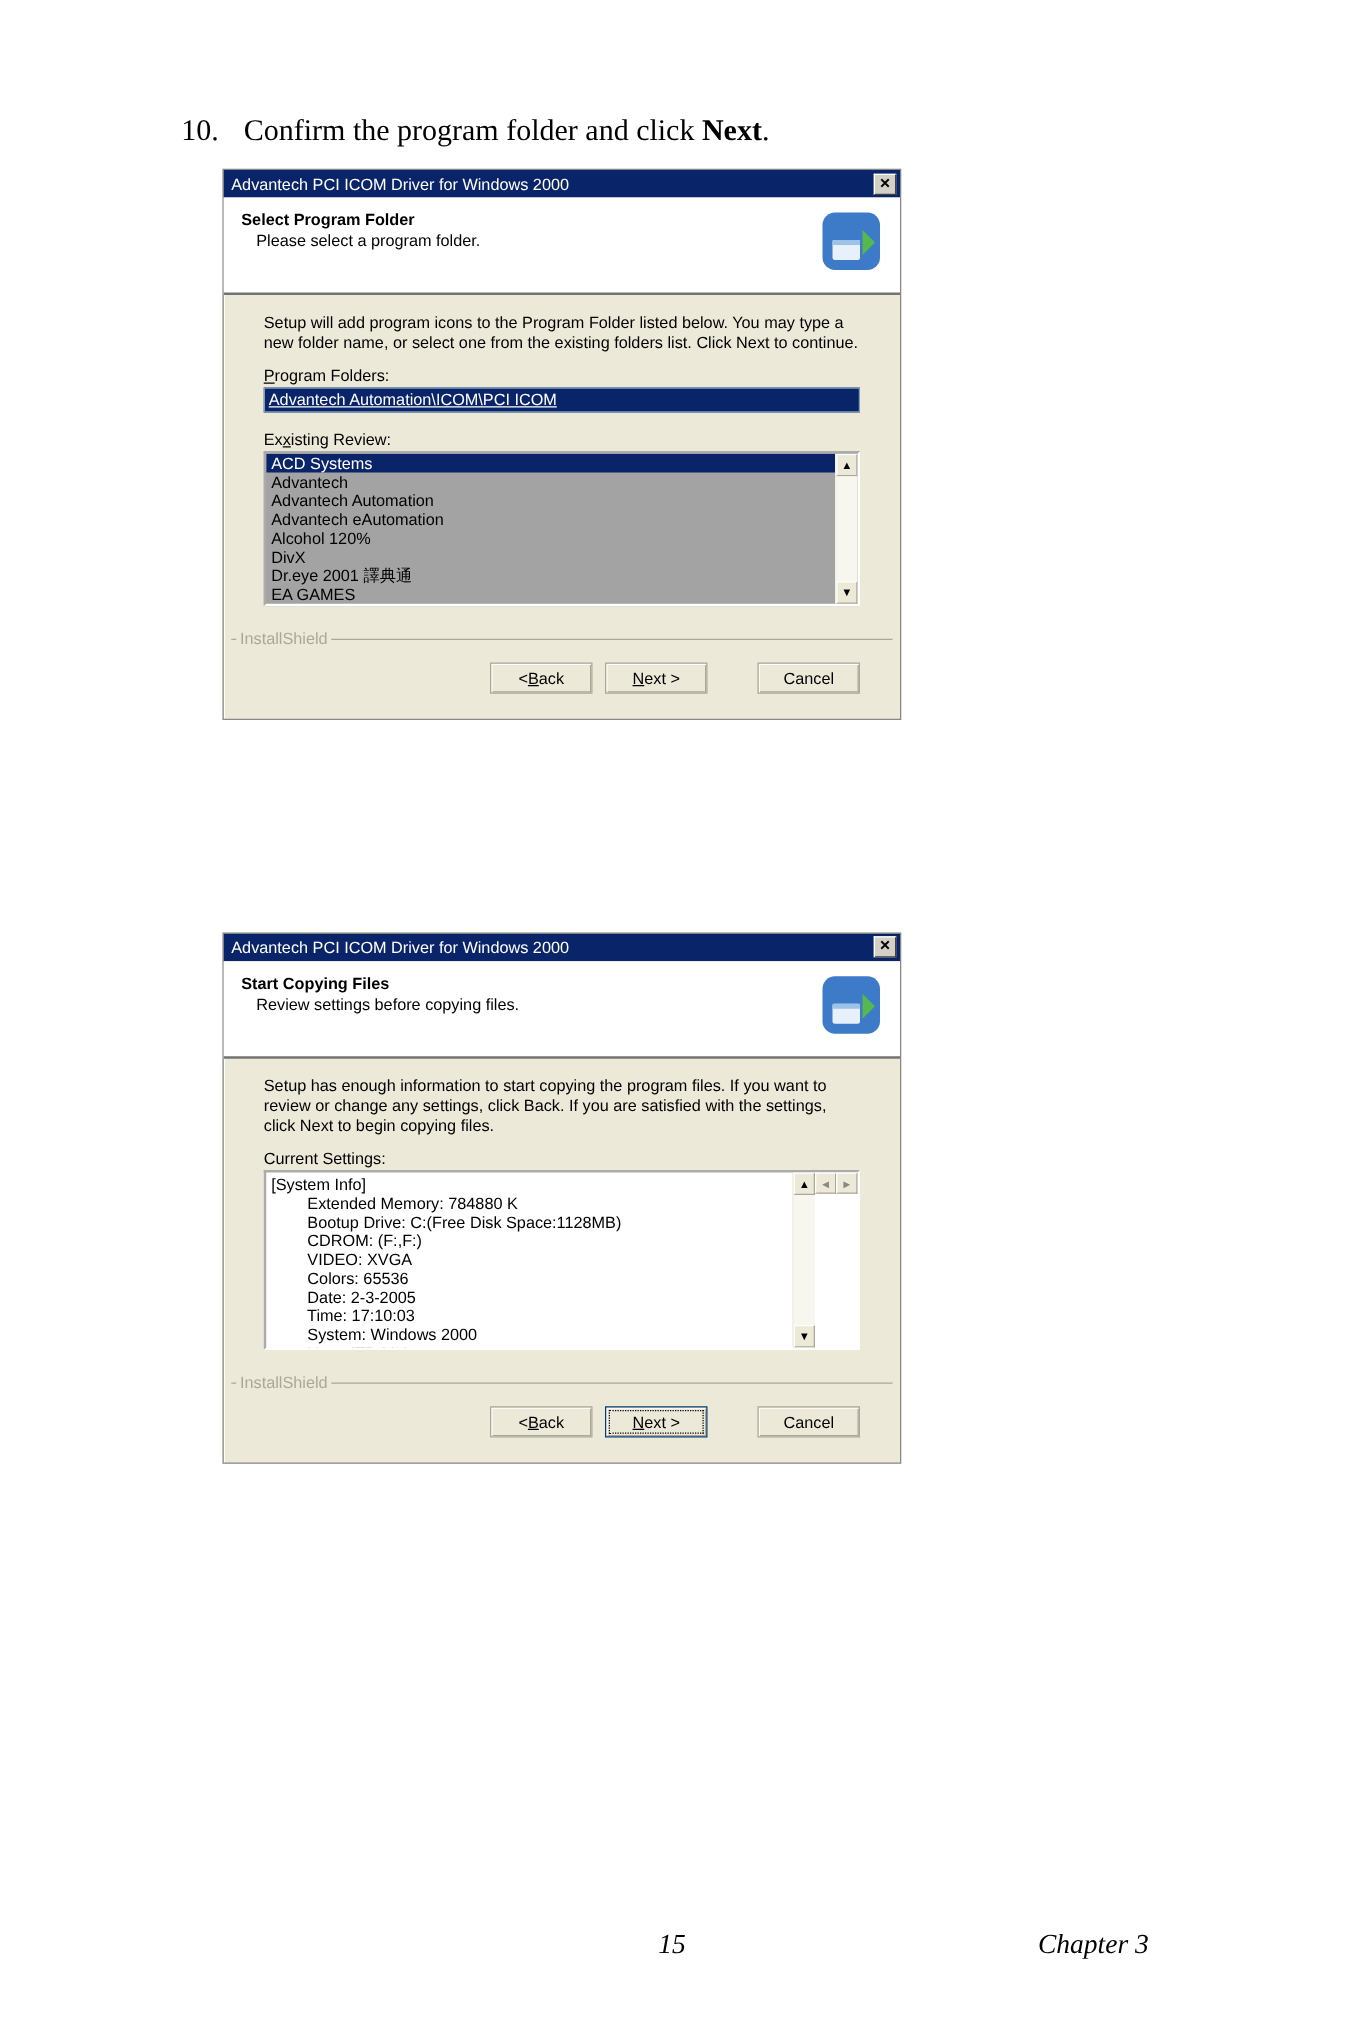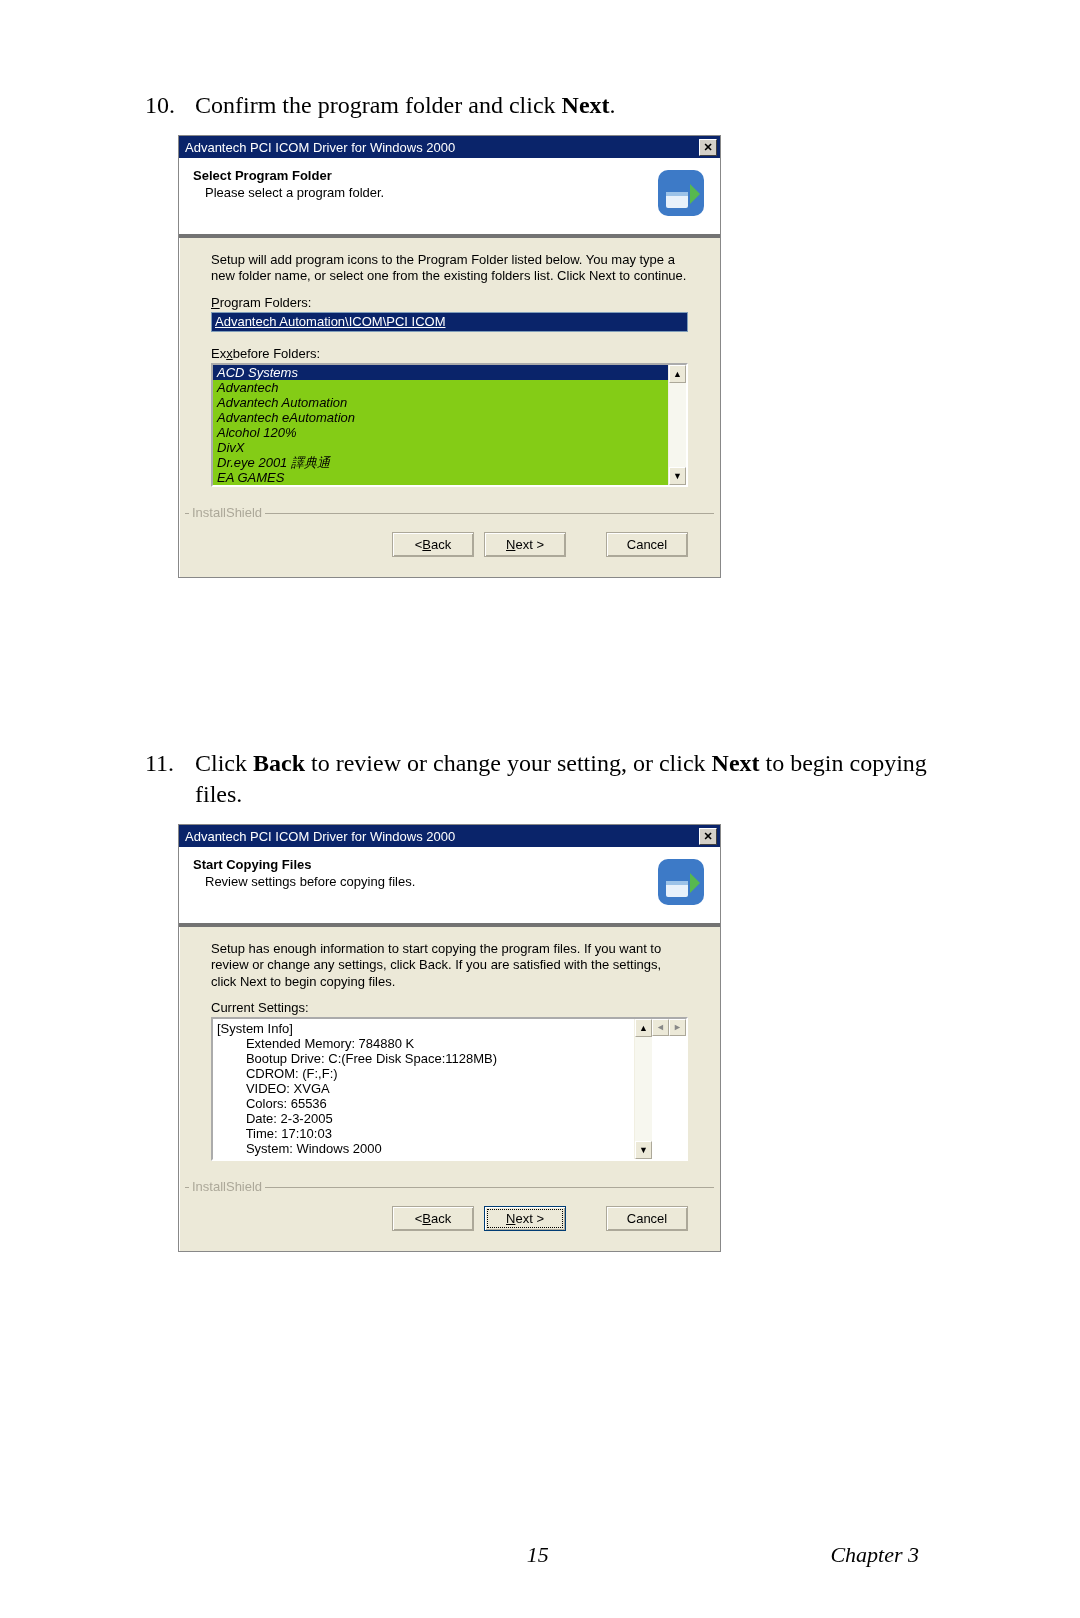--- a/index.html
+++ b/index.html
@@ -57,21 +57,21 @@
     border-bottom-color:#404040;
     color:#000;
     font-family: Arial;
     font-size: 11px;
     font-weight: bold;
     display:flex;align-items:center;justify-content:center;
     line-height:1;
   }
   .white-panel {
     background:#fff;
-    border-bottom:4px solid #737373;
+    border-bottom:2px solid #737373;
     padding: 10px 14px 8px 14px;
     display:flex;
     justify-content:space-between;
     align-items:flex-start;
     min-height: 58px;
   }
   .wp-left { flex:1; }
   .wp-title { font-weight:bold; font-size:13px; color:#000; margin-bottom:2px; }
   .wp-sub { font-size:13px; color:#000; margin-left:12px; }
   .wp-icon {
@@ -97,25 +97,24 @@
     padding:1px 3px;
     font-family: Tahoma, Arial, sans-serif;
     font-size:13px;
     margin-top:2px;
     display:flex;align-items:center;
   }
   .text-input span { text-decoration: underline; }
   .listbox {
     margin-top:2px;
     border:2px inset #fff;
-    background:#84cc16;
+    background:#a3a3a3;
     height:120px;
     display:flex;
     overflow:hidden;
-    font-style:italic;
   }
   .listbox-items { flex:1; overflow:hidden; }
   .list-item {
     padding:0 4px;
     font-size:13px;
     line-height:15px;
     white-space:nowrap;
   }
   .list-item.selected { background:#0a246a; color:#fff; }
   .vscroll {
@@ -238,21 +237,21 @@
             <path d="M34 16 L44 26 L34 36 Z" fill="#57b84f"></path>
           </svg>
       </div>
     </div>
     <div class="body-panel">
       <div class="instr">Setup will add program icons to the Program Folder listed below.  You may type a new folder name, or select one from the existing folders list.  Click Next to continue.</div>
       <div class="lbl"><span class="ul">P</span><span>rogram Folders:</span></div>
       <div class="text-input">
           <span>Advantech Automation\ICOM\PCI ICOM</span>
         </div>
-      <div class="lbl" style="margin-top:14px;"><span>Ex</span><span class="ul">x</span><span>before Folders:</span></div>
+      <div class="lbl" style="margin-top:14px;"><span>Ex</span><span class="ul">x</span><span>isting Review:</span></div>
       <div class="listbox">
         <div class="listbox-items">
           <div class="list-item selected">ACD Systems</div>
           <div class="list-item">Advantech</div>
           <div class="list-item">Advantech Automation</div>
           <div class="list-item">Advantech eAutomation</div>
           <div class="list-item">Alcohol 120%</div>
           <div class="list-item">DivX</div>
           <div class="list-item">Dr.eye 2001 譯典通</div>
           <div class="list-item">EA GAMES</div>
@@ -278,26 +277,20 @@
             <span>ext &gt;</span>
           </div>
         <div style="width:20px;"></div>
         <div class="winbtn">Cancel</div>
       </div>
     </div>
   </div>
 
   <div class="spacer-gap"></div>
 
-  <div class="step">
-    <div class="step-num">11.</div>
-    <div class="step-text">
-      <span>Click </span><span class="bold">Back</span><span> to review or change your setting, or click </span><span class="bold">Next</span><span> to begin copying files.</span>
-    </div>
-  </div>
 
   <div class="dialog">
     <div class="titlebar">
       <span>Advantech PCI ICOM Driver for Windows 2000</span>
       <div class="close-btn">✕</div>
     </div>
     <div class="white-panel">
       <div class="wp-left">
         <div class="wp-title">Start Copying Files</div>
         <div class="wp-sub">Review settings before copying files.</div>

